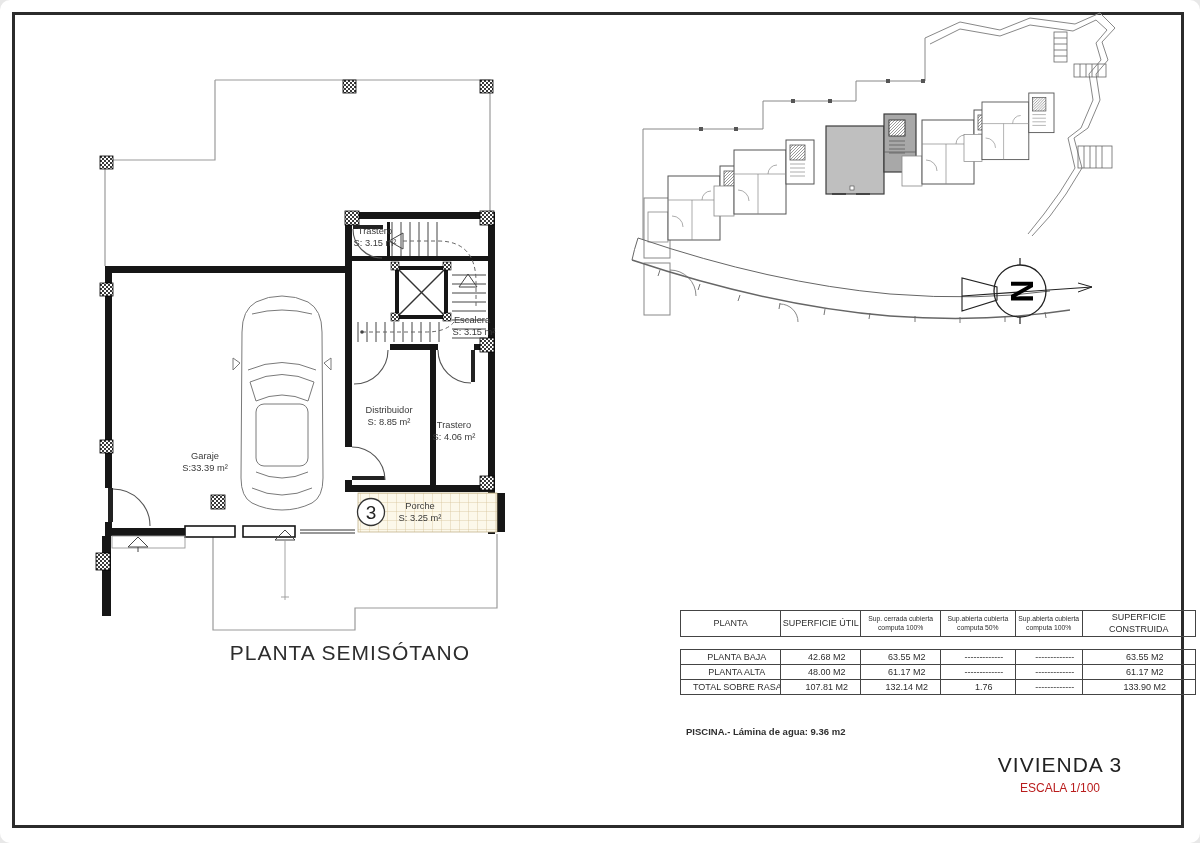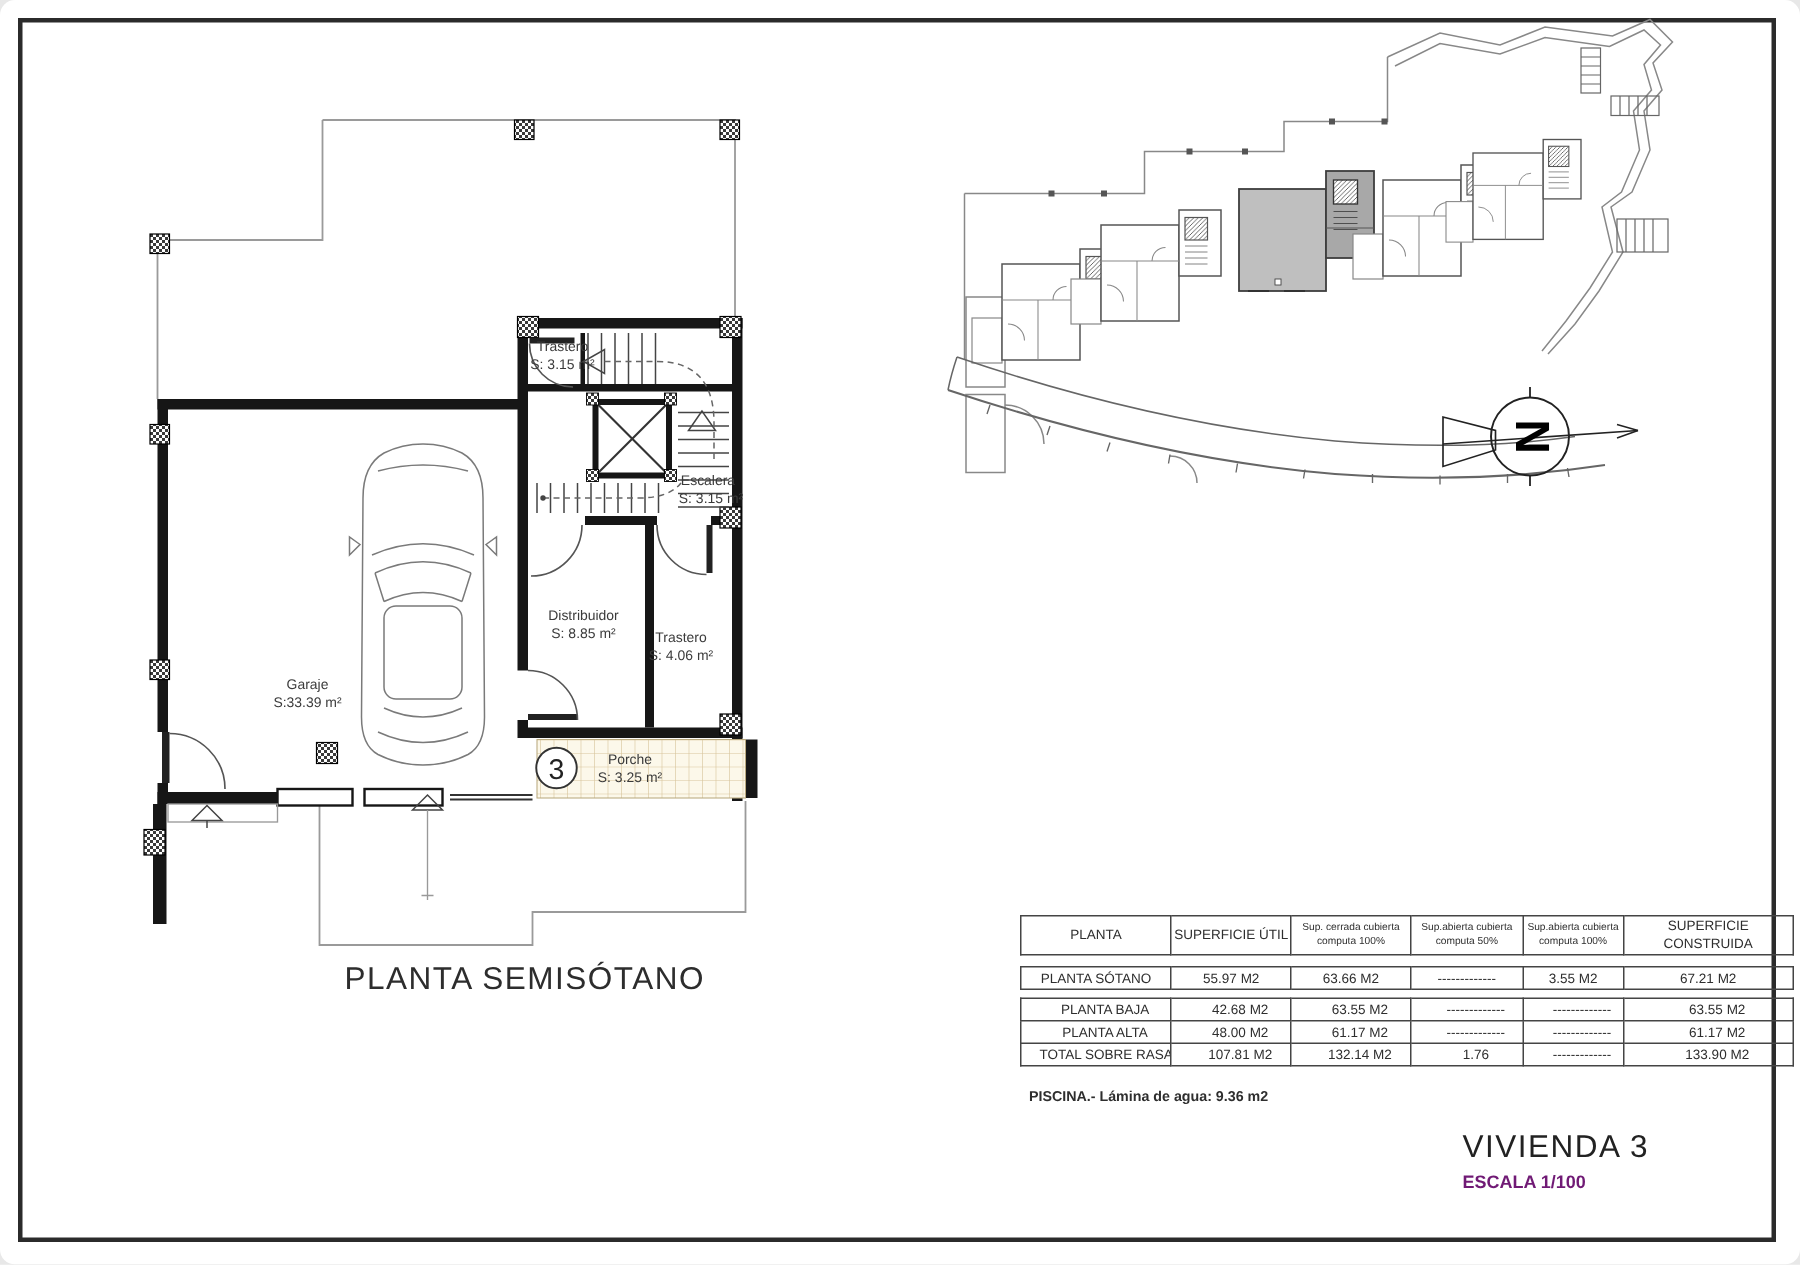--- a/index.html
+++ b/index.html
@@ -17,23 +17,23 @@
   .areas col.c3{width:14.5%}.areas col.c4{width:13%}.areas col.c5{width:22%}
   .areas th,.areas td{border:1px solid #444;text-align:center;padding:0;
          font-weight:normal;color:#2e2e2e;overflow:hidden;white-space:nowrap;}
   .t-head th{height:25px;font-size:9px;}
   .t-head th div{white-space:pre-line;line-height:1.25;}
   .t-head th.small{font-size:6.8px;}
   .t-one td{height:14px;font-size:9px;}
   .t-main td{height:14px;font-size:9px;padding-left:12px;}
   .tgap1{height:7px;}  .tgap2{height:5px;}
   .pool-note{position:absolute;left:686px;top:726px;font-size:9.5px;color:#2e2e2e;font-weight:bold;}
-  .title-block{position:absolute;left:975px;top:753px;width:170px;text-align:left;}
+  .title-block{position:absolute;left:975px;top:753px;width:170px;text-align:center;}
   .project-title{font-size:21px;letter-spacing:1px;color:#222;}
-  .scale-label{font-size:12px;margin-top:4px;color:#701a75;font-weight:bold;}
+  .scale-label{font-size:12px;margin-top:4px;color:#b91c1c;}
   svg text{font-family:"Liberation Sans",sans-serif;}
 </style>
 </head>
 <body>
 
 <div class="sheet">
   <div class="frame"></div>
 
   <svg class="plan-svg" width="460" height="570" viewBox="0 0 460 570">
     <defs>
@@ -294,40 +294,20 @@
               <div>Sup.abierta cubierta
 computa 100%</div>
             </th>
         <th>
               <div>SUPERFICIE CONSTRUIDA</div>
             </th>
       </tr>
     </tbody>
       </table>
     <div class="tgap1"></div>
-    <table class="t-one">
-      <colgroup>
-          <col class="c0">
-          <col class="c1">
-          <col class="c2">
-          <col class="c3">
-          <col class="c4">
-          <col class="c5">
-        </colgroup>
-      <tbody>
-          <tr>
-        <td>PLANTA SÓTANO</td>
-            <td>55.97 M2</td>
-        <td>63.66 M2</td>
-            <td>-------------</td>
-        <td>3.55 M2</td>
-            <td>67.21 M2</td>
-      </tr>
-    </tbody>
-      </table>
     <div class="tgap2"></div>
     <table class="t-main">
       <colgroup>
           <col class="c0">
           <col class="c1">
           <col class="c2">
           <col class="c3">
           <col class="c4">
           <col class="c5">
         </colgroup>

